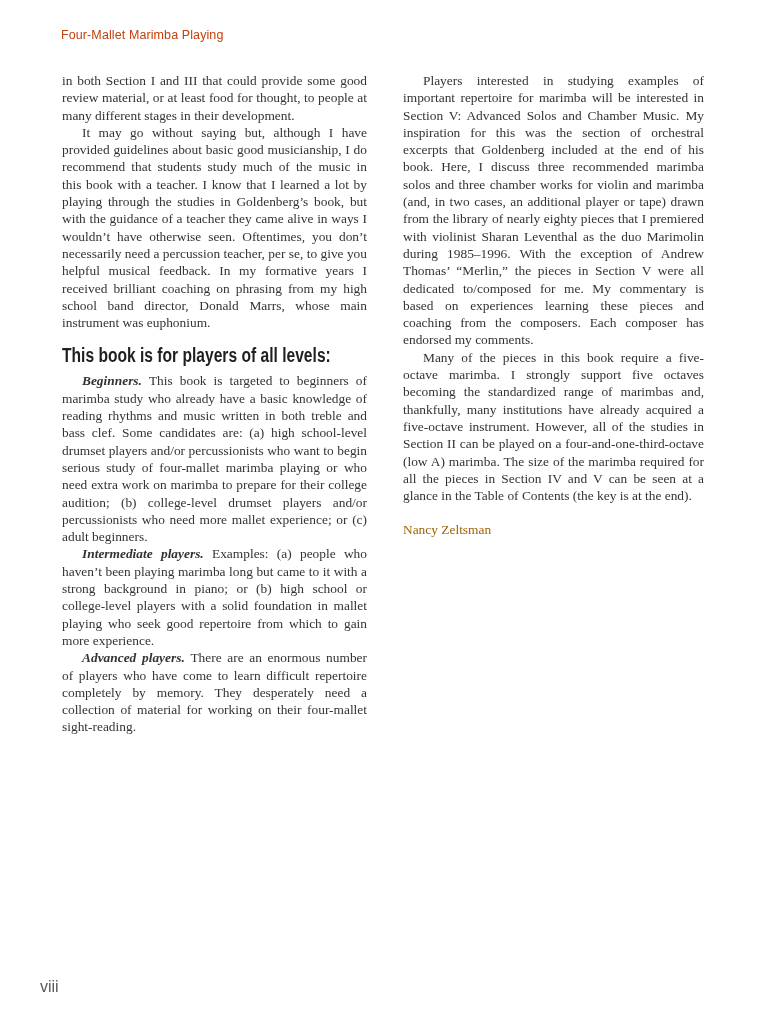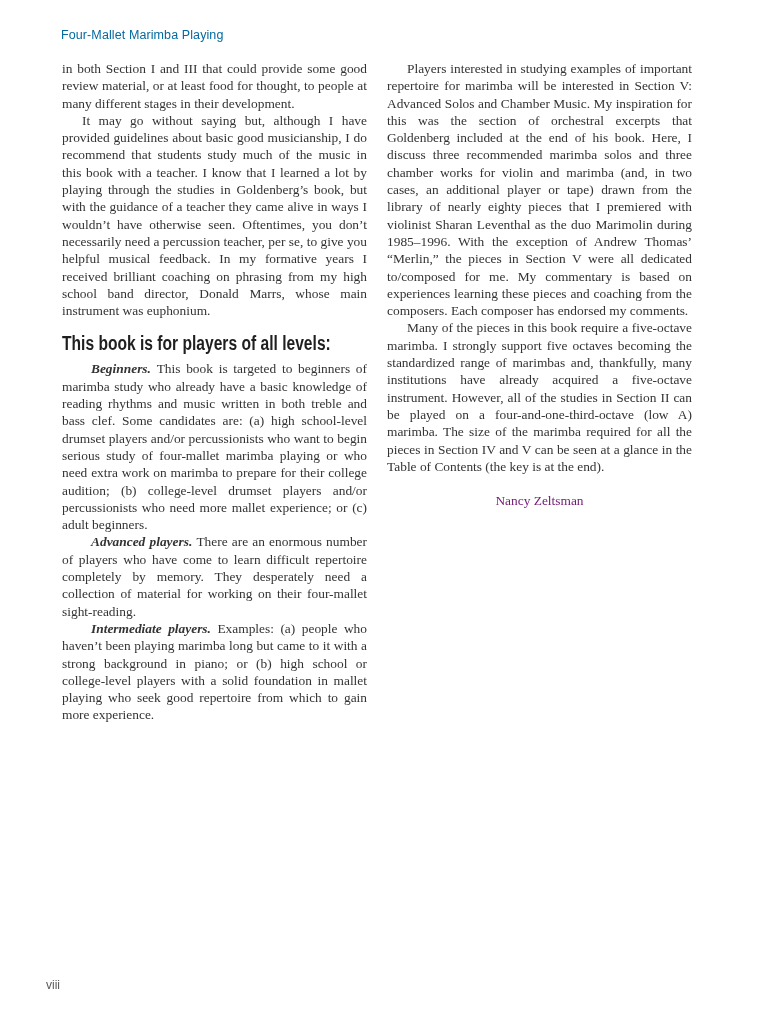--- a/index.html
+++ b/index.html
@@ -13,89 +13,87 @@
     overflow: hidden;
     font-family: "Liberation Serif", serif;
   }
   .running-header {
     position: absolute;
     left: 61px;
     top: 28px;
     font-family: "Liberation Sans", sans-serif;
     font-size: 12.5px;
     letter-spacing: 0.1px;
-    color: #0369a1;
+    color: #c2410c;
   }
   .columns {
     position: absolute;
     left: 62px;
-    top: 60px;
+    top: 72px;
     width: 642px;
     display: flex;
-    gap: 20px;
+    gap: 36px;
   }
   .column { width: 305px; }
   p.body {
     margin: 0;
     font-size: 13.4px;
     line-height: 17.3px;
     text-align: justify;
     text-indent: 20px;
     color: #333333;
   }
   p.body.no-indent { text-indent: 0; }
-  .lead { font-weight: bold; font-style: italic; margin-left: 9px; }
+  .lead { font-weight: bold; font-style: italic; }
   .section-heading {
     margin: 13px 0 5px 0;
     font-family: "Liberation Sans", sans-serif;
     font-weight: bold;
     font-size: 19.5px;
     color: #1f1f1f;
     white-space: nowrap;
     transform: scaleX(0.80);
     transform-origin: 0 50%;
   }
   .signature { margin-top: 17px; }
   .signature p {
     margin: 0;
     font-size: 13.4px;
     line-height: 17.5px;
-    color: #701a75;
-    text-align: center;
+    color: #a16207;
   }
   .page-number {
     position: absolute;
     left: 40px;
     top: 978px;
     font-family: "Liberation Sans", sans-serif;
-    font-size: 12px;
+    font-size: 16px;
     color: #5a5a5a;
-    margin-left: 6px;
   }
 </style>
 </head>
 <body>
 
 <div class="page">
 
   <div class="running-header">Four-Mallet Marimba Playing</div>
 
   <div class="columns">
 
     <div class="column">
       <p class="body no-indent">in both Section I and III that could provide some good review material, or at least food for thought, to people at many different stages in their development.</p>
       <p class="body">It may go without saying but, although I have provided guidelines about basic good musicianship, I do recommend that students study much of the music in this book with a teacher. I know that I learned a lot by playing through the studies in Goldenberg’s book, but with the guidance of a teacher they came alive in ways I wouldn’t have otherwise seen. Oftentimes, you don’t necessarily need a percussion teacher, per se, to give you helpful musical feedback. In my formative years I received brilliant coaching on phrasing from my high school band director, Donald Marrs, whose main instrument was euphonium.</p>
 
       <h2 class="section-heading">This book is for players of all levels:</h2>
 
       <p class="body"><span class="lead">Beginners. </span><span>This book is targeted to beginners of marimba study who already have a basic knowledge of reading rhythms and music written in both treble and bass clef. Some candidates are: (a) high school-level drumset players and/or percussionists who want to begin serious study of four-mallet marimba playing or who need extra work on marimba to prepare for their college audition; (b) college-level drumset players and/or percussionists who need more mallet experience; or (c) adult beginners.</span></p>
 
+      <p class="body"><span class="lead">Intermediate players. </span><span>Examples: (a) people who haven’t been playing marimba long but came to it with a strong background in piano; or (b) high school or college-level players with a solid foundation in mallet playing who seek good repertoire from which to gain more experience.</span></p>
+
       <p class="body"><span class="lead">Advanced players. </span><span>There are an enormous number of players who have come to learn difficult repertoire completely by memory. They desperately need a collection of material for working on their four-mallet sight-reading.</span></p>
-
-      <p class="body"><span class="lead">Intermediate players. </span><span>Examples: (a) people who haven’t been playing marimba long but came to it with a strong background in piano; or (b) high school or college-level players with a solid foundation in mallet playing who seek good repertoire from which to gain more experience.</span></p>
     </div>
 
     <div class="column">
       <p class="body">Players interested in studying examples of important repertoire for marimba will be interested in Section V: Advanced Solos and Chamber Music. My inspiration for this was the section of orchestral excerpts that Goldenberg included at the end of his book. Here, I discuss three recommended marimba solos and three chamber works for violin and marimba (and, in two cases, an additional player or tape) drawn from the library of nearly eighty pieces that I premiered with violinist Sharan Leventhal as the duo Marimolin during 1985–1996. With the exception of Andrew Thomas’ “Merlin,” the pieces in Section V were all dedicated to/composed for me. My commentary is based on experiences learning these pieces and coaching from the composers. Each composer has endorsed my comments.</p>
       <p class="body">Many of the pieces in this book require a five-octave marimba. I strongly support five octaves becoming the standardized range of marimbas and, thankfully, many institutions have already acquired a five-octave instrument. However, all of the studies in Section II can be played on a four-and-one-third-octave (low A) marimba. The size of the marimba required for all the pieces in Section IV and V can be seen at a glance in the Table of Contents (the key is at the end).</p>
 
       <div class="signature">
         <p>Nancy Zeltsman</p>
       </div>
     </div>

